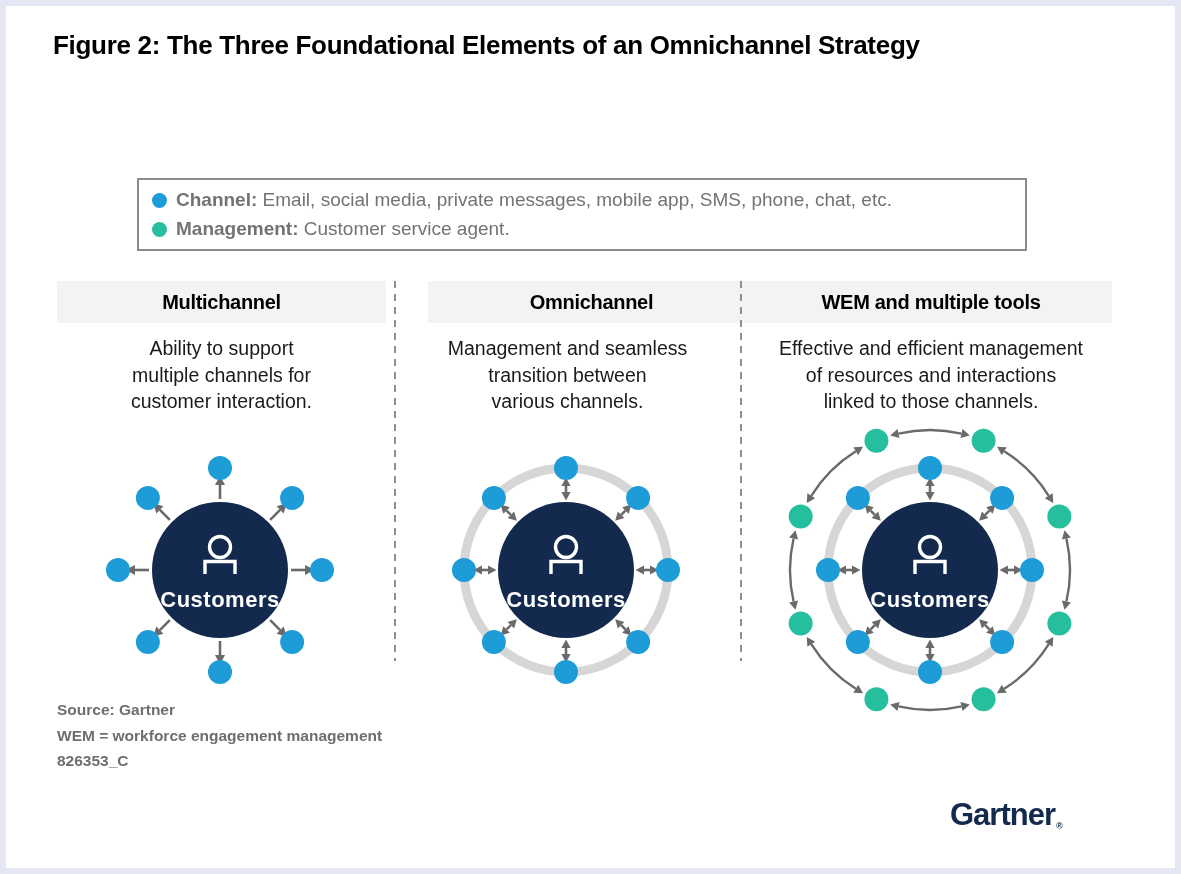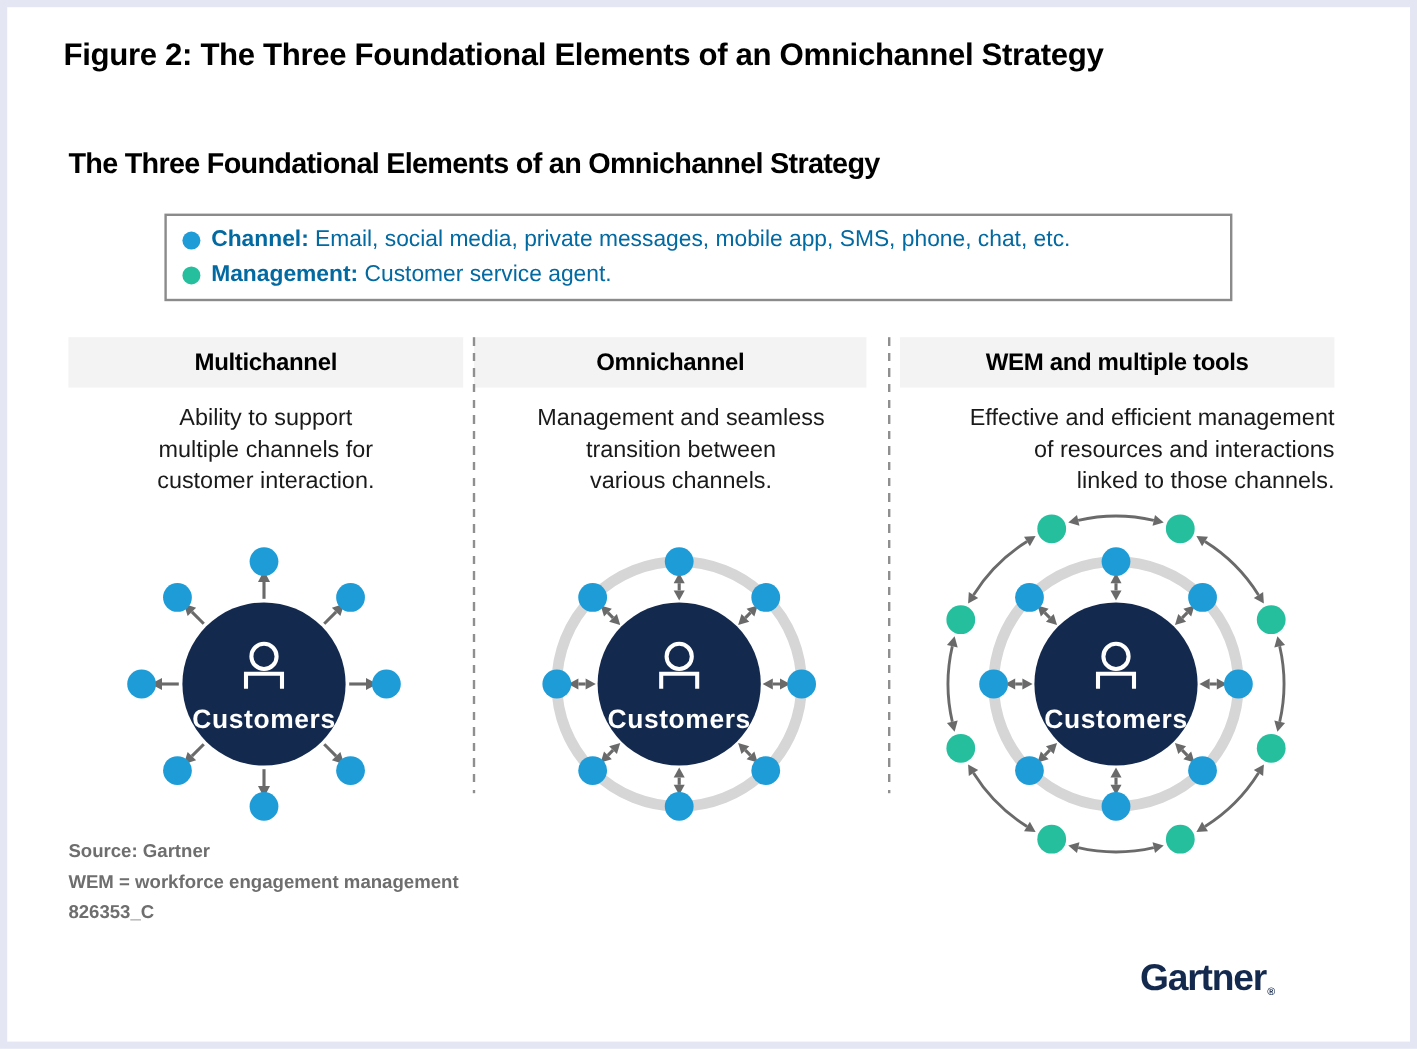--- a/index.html
+++ b/index.html
@@ -4,65 +4,64 @@
 <style>
   html,body{margin:0;padding:0;}
   body{font-family:"Liberation Sans",sans-serif;background:#fff;}
   .page{position:relative;width:1181px;height:874px;background:#e4e6f4;overflow:hidden;}
   .content-bg{position:absolute;inset:6px;background:#ffffff;}
   .abs{position:absolute;}
   .figure-title{left:33px;top:30px;font-size:26px;font-weight:700;color:#000;letter-spacing:-0.3px;margin-left:20px;}
   .chart-title{left:57px;top:123px;font-size:24px;font-weight:700;color:#000;letter-spacing:-0.6px;}
   .legend-box{left:137px;top:178px;width:890px;height:73px;border:2px solid #8b8b8b;box-sizing:border-box;
               display:flex;flex-direction:column;justify-content:center;gap:7px;padding-left:13px;background:#fff;}
-  .legend-row{display:flex;align-items:center;gap:9px;font-size:19px;color:#0369a1;}
+  .legend-row{display:flex;align-items:center;gap:9px;font-size:19px;color:#737373;}
   .legend-dot{width:15px;height:15px;border-radius:50%;flex:0 0 auto;}
   .legend-label{font-weight:700;}
   .col-header{top:281px;height:42px;background:#f3f3f3;display:flex;align-items:center;justify-content:center;
               font-size:20px;font-weight:700;color:#000;letter-spacing:-0.3px;text-align:center;}
   .col-desc{top:335px;font-size:19.5px;line-height:26.5px;color:#1a1a1a;text-align:center;white-space:pre-line;}
   .divider{top:281px;height:380px;width:2px;
            background:repeating-linear-gradient(to bottom,#8f8f8f 0 7px,transparent 7px 13px);}
   .diagram{pointer-events:none;}
   .footer{left:57px;top:697px;font-size:15.5px;line-height:25.5px;color:#6e6e6e;font-weight:bold;}
   .logo{left:950px;top:797px;width:166px;text-align:left;font-size:31px;font-weight:700;
         color:#14294e;letter-spacing:-1px;}
   .logo .reg{font-size:9px;letter-spacing:0;position:relative;top:4px;left:1px;}
 </style>
 </head>
 <body>
 
 <div class="page">
   <div class="content-bg"></div>
 
   <div class="abs figure-title">Figure 2: The Three Foundational Elements of an Omnichannel Strategy</div>
-  <div class="abs chart-title">The Three Foundational Elements of an Omnichannel Strategy</div>
 
   <div class="abs legend-box">
     <div class="legend-row">
       <span class="legend-dot" id="dot-0" style="background: rgb(29, 156, 216);"></span>
       <span><b class="legend-label">Channel:</b> <span>Email, social media, private messages, mobile app, SMS, phone, chat, etc.</span></span>
     </div>
     <div class="legend-row">
       <span class="legend-dot" id="dot-1" style="background: rgb(38, 191, 158);"></span>
       <span><b class="legend-label">Management:</b> <span>Customer service agent.</span></span>
     </div>
   </div>
 
   <div class="abs col-header" style="left:57px;width:329px;">Multichannel</div>
-  <div class="abs col-header" style="left:395px;width:327px;">Omnichannel</div>
+  <div class="abs col-header" style="left:428px;width:327px;">Omnichannel</div>
   <div class="abs col-header" style="left:750px;width:362px;">WEM and multiple tools</div>
 
   <div class="abs col-desc" style="left:404px;width:327px;">Management and seamless
 transition between
 various channels.</div>
   <div class="abs col-desc" style="left:57px;width:329px;">Ability to support
 multiple channels for
 customer interaction.</div>
-  <div class="abs col-desc" style="left:750px;width:362px;text-align:right;">Effective and efficient management
+  <div class="abs col-desc" style="left:750px;width:362px;">Effective and efficient management
 of resources and interactions
 linked to those channels.</div>
 
   <div class="abs divider" style="left:394px;"></div>
   <div class="abs divider" style="left:740px;"></div>
 
   <div class="abs diagram" id="diagram-0" style="left:70px;top:420px;"><svg width="300" height="300" viewBox="-150 -150 300 300">
         <line x1="0.00" y1="-71.00" x2="0.00" y2="-85.00" stroke="#6a6a6a" stroke-width="2.6"></line>
         <polygon fill="#6a6a6a" points="5.817072295949927e-16,-94.5 5,-85 -5,-85"></polygon>
         <line x1="50.20" y1="-50.20" x2="60.10" y2="-60.10" stroke="#6a6a6a" stroke-width="2.6"></line>

